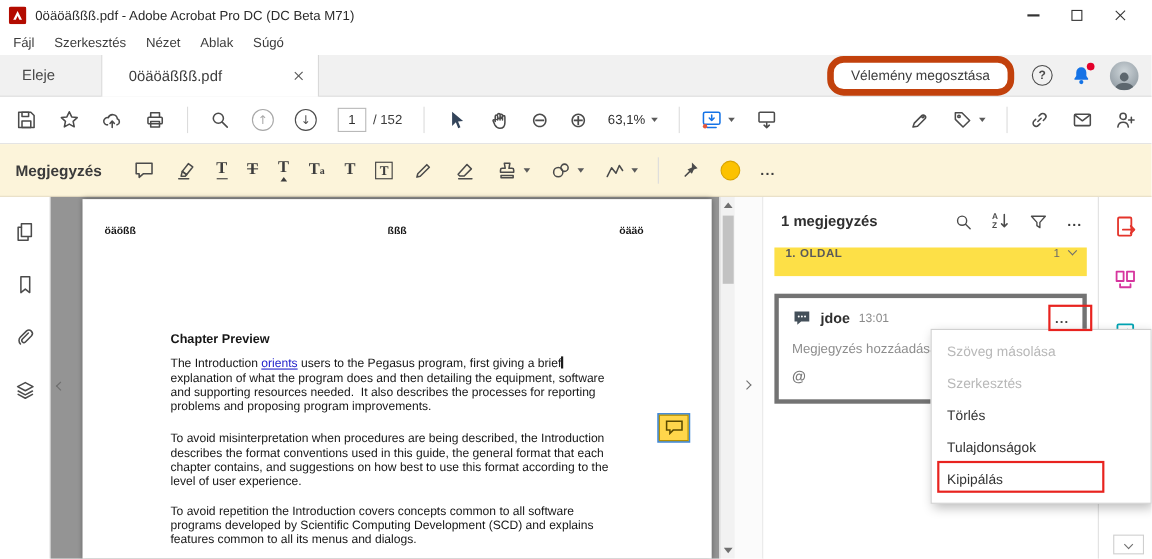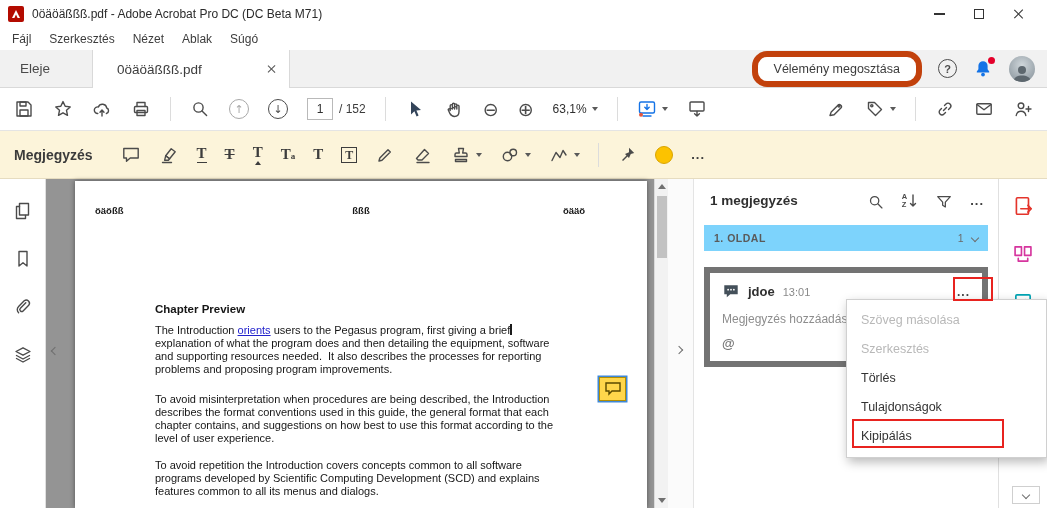--- a/index.html
+++ b/index.html
@@ -89,23 +89,23 @@
 .sthumb{position:absolute;left:2px;top:17px;width:10px;height:62px;background:#c2c2c2}
 .pdivider{position:absolute;top:179px;left:668px;width:26px;height:329px;background:#fbfbfb;border-right:1px solid #e4e4e4}
 .pdivider .chev{position:absolute;left:8px;top:168px}
 
 
 .cpanel{position:absolute;top:179px;left:694px;width:304px;height:329px;background:#fff}
 .cpanel-h{display:flex;align-items:flex-start;padding:14px 14px 10px 16px;gap:17px}
 .cpanel-h .label{font-size:13.5px;font-weight:bold;color:#2f2f2f;margin-right:auto}
 .sorticon{display:flex;align-items:center;gap:1px;color:#4b4b4b}
 .sletters{display:flex;flex-direction:column;font-size:7.5px;font-weight:bold;line-height:1.1}
-.secbar{margin:4px 10px 0;height:26px;background:#7dd3fc;display:flex;align-items:center;padding:0 10px;font-size:10.5px;font-weight:bold;letter-spacing:.5px;color:#5a5a5a}
+.secbar{margin:4px 10px 0;height:26px;background:#fde047;display:flex;padding:0 10px;font-size:10.5px;font-weight:bold;letter-spacing:.5px;color:#5a5a5a}
 .secbar .cnt{margin-left:auto;margin-right:8px;font-weight:normal;color:#6a6a6a}
-.card{position:absolute;left:10px;top:88px;width:284px;height:100px;border:6px solid #737373;background:#fff;padding:10px 12px}
+.card{position:absolute;left:10px;top:88px;width:284px;height:100px;border:4px solid #737373;background:#fff;padding:10px 12px}
 .card .r1{display:flex;align-items:center;gap:8px}
 .card .author{font-size:13px;font-weight:bold;color:#2f2f2f}
 .card .time{font-size:11px;color:#8a8a8a}
 .card .more{margin-left:auto;font-weight:bold;letter-spacing:1px;color:#444}
 .card .reply{margin-top:12px;font-size:12px;color:#8d8d8d}
 .card .at{margin-top:10px;font-size:13px;font-weight:bold;color:#767676}
 
 
 .rrail{position:absolute;top:179px;left:998px;width:49px;height:329px;background:#fff;border-left:1px solid #e0e0e0;display:flex;flex-direction:column;align-items:center;padding-top:16px;gap:26px}
 .railchev{position:absolute;left:1012px;top:486px;width:28px;height:18px;border:1px solid #cfcfcf;background:#fff;display:flex;align-items:center;justify-content:center;z-index:70}

